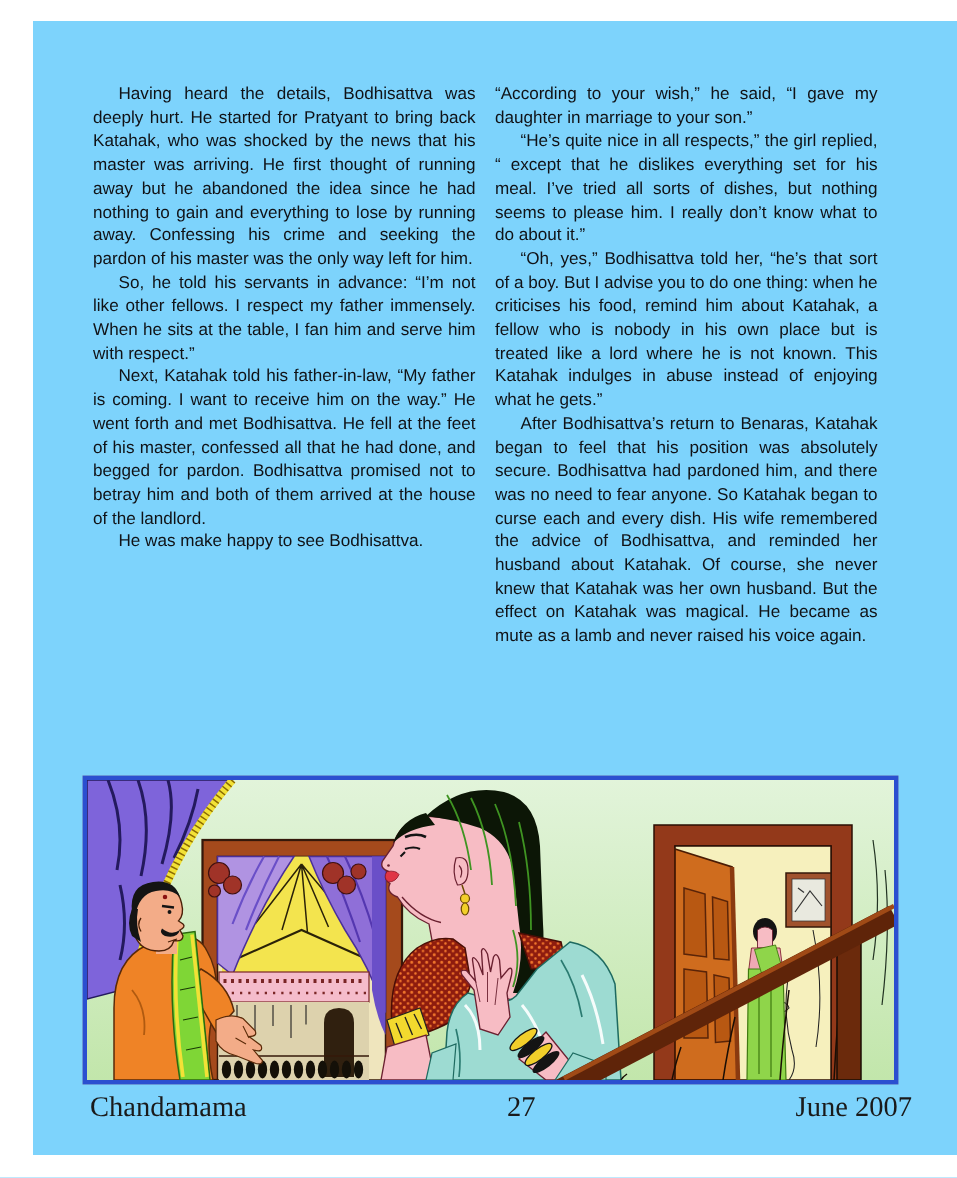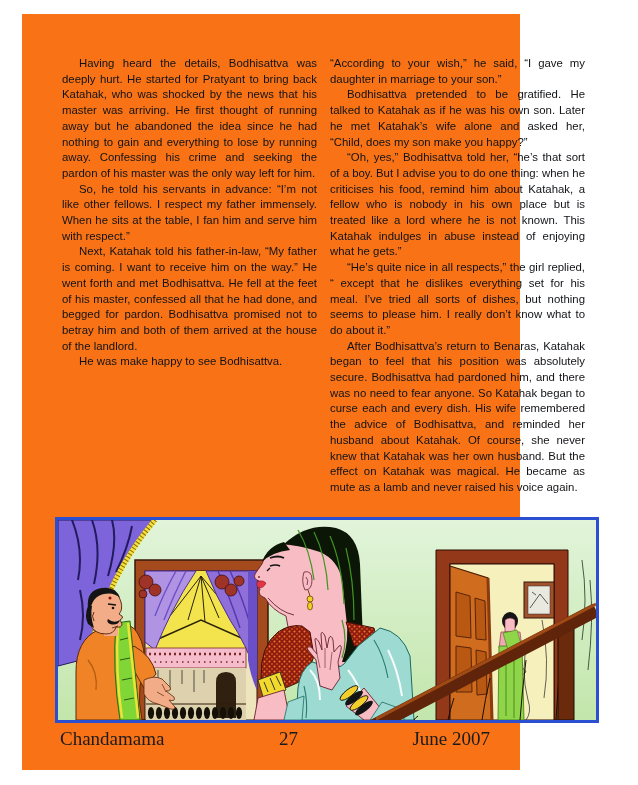--- a/index.html
+++ b/index.html
@@ -2,22 +2,22 @@
 <html><head>
 <meta charset="utf-8">
 <style>
   html,body{margin:0;padding:0;}
   body{
     width:638px;height:785px;position:relative;
     background:#ffffff;
     font-family:"Liberation Sans",sans-serif;
   }
   .panel{
-    position:absolute;left:22px;top:14px;width:498px;height:756px;
-    background:#f97316;
+    position:absolute;left:22px;top:14px;width:616px;height:756px;
+    background:#7dd3fc;
   }
   .columns{
     position:absolute;left:40px;top:42px;width:523px;
     display:flex;gap:13px;
   }
   .col{
     width:255px;
     font-size:11.4px;line-height:15.7px;
     text-align:justify;color:#101216;
   }
@@ -41,23 +41,22 @@
 
   <div class="columns">
     <div class="col left">
         <p>Having heard the details, Bodhisattva was deeply hurt. He started for Pratyant to bring back Katahak, who was shocked by the news that his master was arriving. He first thought of running away but he abandoned the idea since he had nothing to gain and everything to lose by running away. Confessing his crime and seeking the pardon of his master was the only way left for him.</p>
         <p>So, he told his servants in advance: “I’m not like other fellows. I respect my father immensely. When he sits at the table, I fan him and serve him with respect.”</p>
         <p>Next, Katahak told his father-in-law, “My father is coming. I want to receive him on the way.” He went forth and met Bodhisattva. He fell at the feet of his master, confessed all that he had done, and begged for pardon. Bodhisattva promised not to betray him and both of them arrived at the house of the landlord.</p>
         <p>He was make happy to see Bodhisattva.</p>
       </div>
     <div class="col right">
         <p>“According to your wish,” he said, “I gave my daughter in marriage to your son.”</p>
-        <p>Bodhisattva pretended to be gratified. He talked to Katahak as if he was his own son. Later he met Katahak’s wife alone and asked her, “Child, does my son make you happy?”</p>
+        <p>“He’s quite nice in all respects,” the girl replied, “ except that he dislikes everything set for his meal. I’ve tried all sorts of dishes, but nothing seems to please him. I really don’t know what to do about it.”</p>
         <p>“Oh, yes,” Bodhisattva told her, “he’s that sort of a boy. But I advise you to do one thing: when he criticises his food, remind him about Katahak, a fellow who is nobody in his own place but is treated like a lord where he is not known. This Katahak indulges in abuse instead of enjoying what he gets.”</p>
-        <p>“He’s quite nice in all respects,” the girl replied, “ except that he dislikes everything set for his meal. I’ve tried all sorts of dishes, but nothing seems to please him. I really don’t know what to do about it.”</p>
         <p>After Bodhisattva’s return to Benaras, Katahak began to feel that his position was absolutely secure. Bodhisattva had pardoned him, and there was no need to fear anyone. So Katahak began to curse each and every dish. His wife remembered the advice of Bodhisattva, and reminded her husband about Katahak. Of course, she never knew that Katahak was her own husband. But the effect on Katahak was magical. He became as mute as a lamb and never raised his voice again.</p>
       </div>
   </div>
 
   <div class="illus-wrap">
     <svg viewBox="0 0 538 200" width="538" height="200" xmlns="http://www.w3.org/2000/svg">
       <defs>
         <linearGradient id="wall" x1="0" y1="0" x2="0" y2="1">
           <stop offset="0" stop-color="#e2f4da"></stop>
           <stop offset="1" stop-color="#c2e6ab"></stop>

